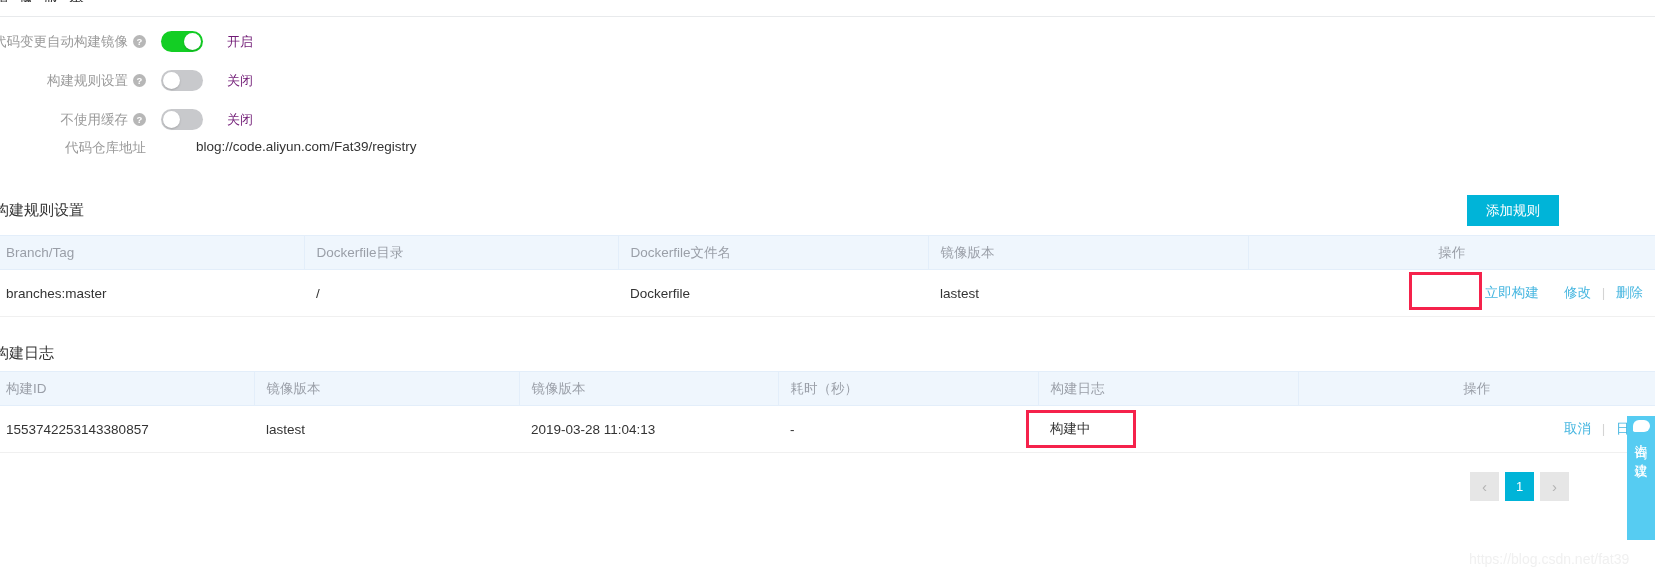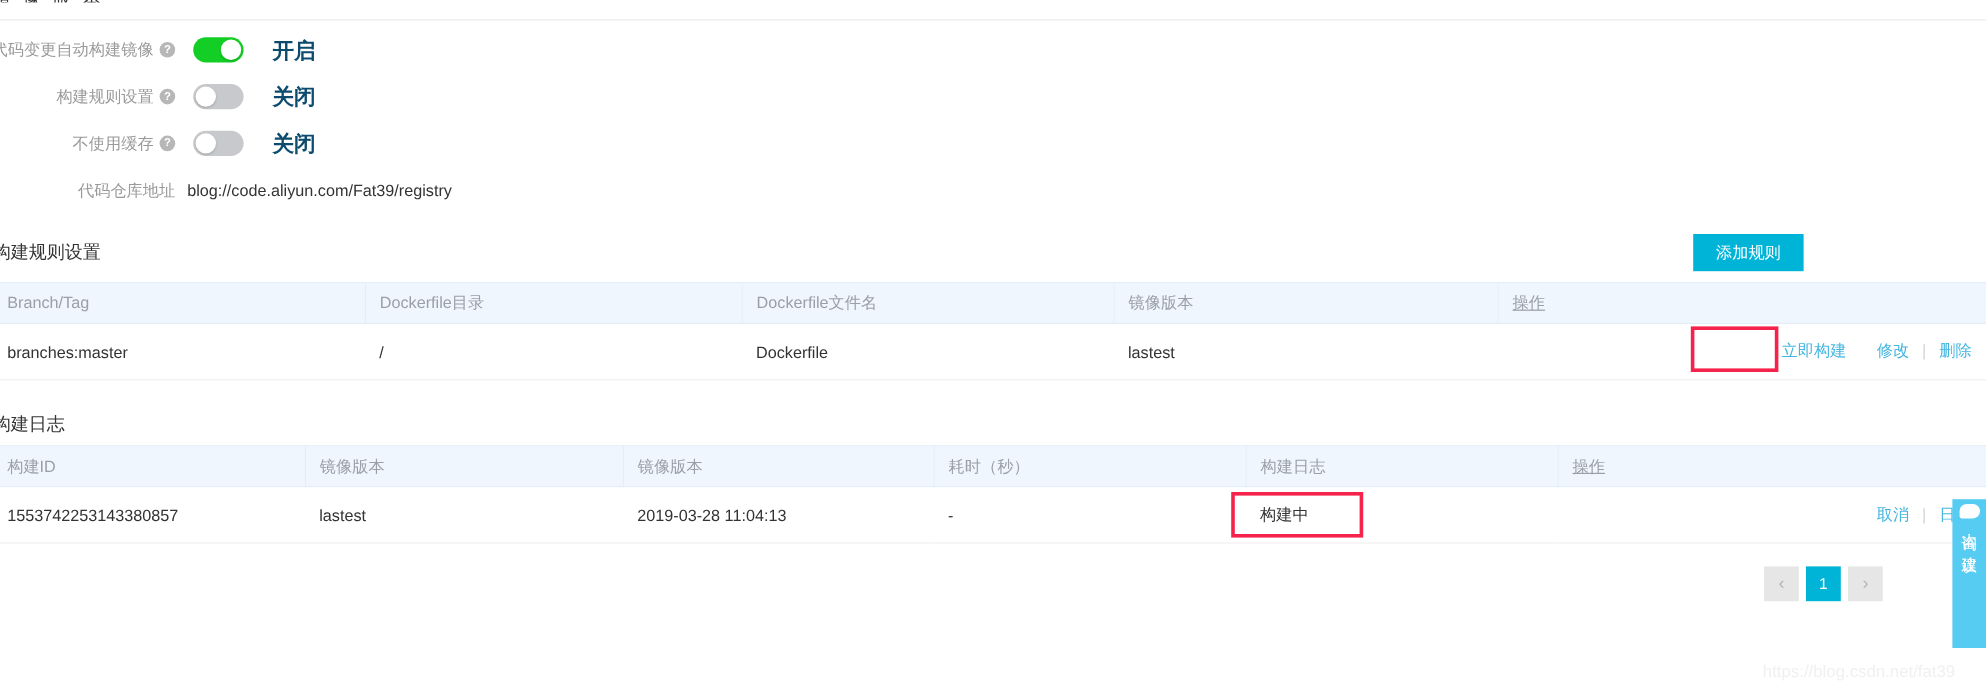--- a/index.html
+++ b/index.html
@@ -90,31 +90,31 @@
     position: absolute;
     top: 2px; left: 2px;
     width: 17px; height: 17px;
     border-radius: 50%;
     background: #ffffff;
     box-shadow: 0 1px 2px rgba(0,0,0,.18);
     transition: left .15s;
   }
   .toggle.on .knob { left: 23px; }
   .toggle-state {
-    font-size: 18px;
-    color: #0c4a6e;
-    font-weight: bold;
+    font-size: 13px;
+    color: #701a75;
+    font-weight: normal;
     margin-left: 9px;
     white-space: nowrap;
   }
   .repo-row {
     display: flex;
-    align-items: center;
     height: 39px;
     margin-top: 0px;
+    gap: 40px;
   }
   .repo-label {
     width: 146px;
     text-align: right;
     font-size: 13.5px;
     color: #9a9a9a;
     white-space: nowrap;
     padding-right: 0;
   }
   .repo-value {
@@ -158,21 +158,21 @@
     font-weight: normal;
     text-align: left;
     height: 34px;
     padding: 0 12px;
     border-top: 1px solid #e3eefa;
     border-bottom: 1px solid #e3eefa;
     border-right: 1px solid #e3eefa;
     white-space: nowrap;
     overflow: hidden;
   }
-  .tbl th:last-child { border-right: none; text-align: left; text-decoration: underline; }
+  .tbl th:last-child { border-right: none; text-align: center; }
   .tbl td {
     color: #333333;
     height: 47px;
     padding: 0 12px;
     border-bottom: 1px solid #f0f0f0;
     white-space: nowrap;
     overflow: hidden;
   }
   .tbl td:last-child { text-align: right; }
   .link {
@@ -304,21 +304,21 @@
 
     <div class="repo-row">
       <div class="repo-label">代码仓库地址</div>
       <div class="repo-value">blog://code.aliyun.com/Fat39/registry</div>
     </div>
 
   </div>
 
   <div class="section-title" style="left:-6px; top:201px;">构建规则设置</div>
 
-  <button class="primary-btn" style="left:1411px; top:195px;">添加规则</button>
+  <button class="primary-btn" style="left:1467px; top:195px;">添加规则</button>
 
   <table class="tbl" style="left:-6px; top:235px; width:1661px;">
     <colgroup>
       <col style="width:310px">
         <col style="width:314px">
         <col style="width:310px">
         <col style="width:320px">
         <col style="width:407px">
     </colgroup>
     <thead>

